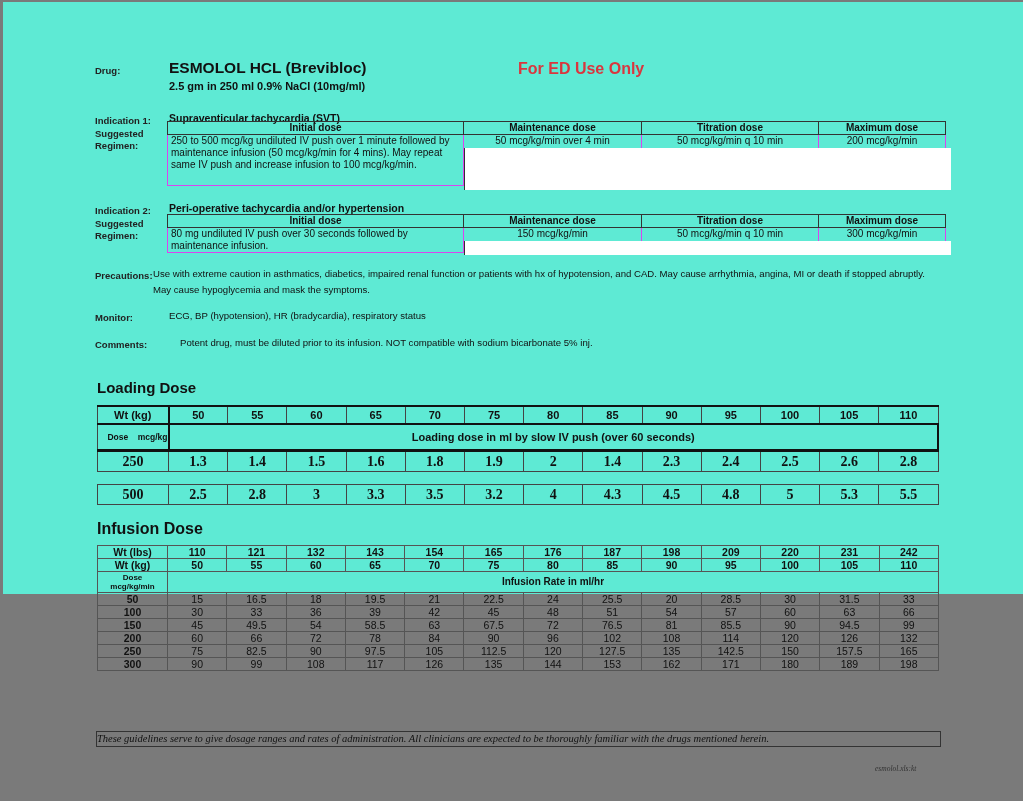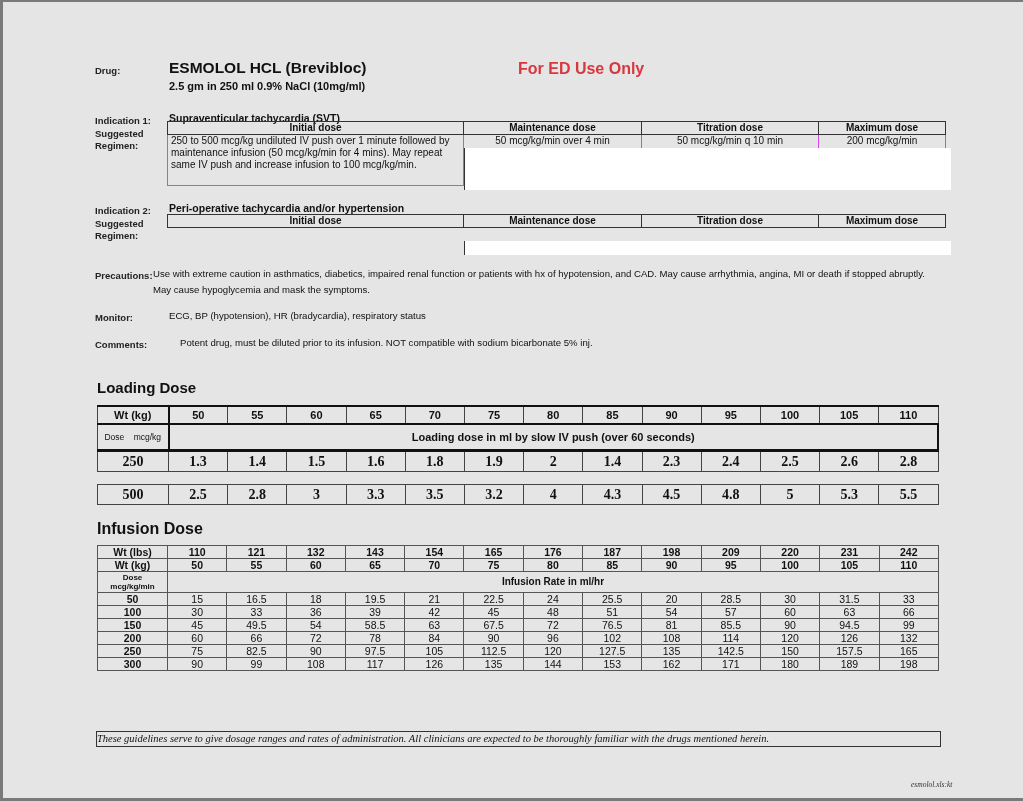--- a/index.html
+++ b/index.html
@@ -1,17 +1,17 @@
 <!DOCTYPE html>
 <html><head>
 <meta charset="utf-8">
 <style>
   html, body { margin:0; padding:0; }
   body { width:1023px; height:801px; background:#7a7a7a; position:relative; overflow:hidden; font-family:"Liberation Sans", sans-serif; color:#111; }
-  .page { position:absolute; left:3px; top:2px; width:1020px; height:796px; background:#e5e5e5; }
+  .page { position:absolute; left:3px; top:2px; width:1020px; height:592px; background:#5eead4; }
   .abs { position:absolute; }
   .lbl { font-size:9.5px; font-weight:bold; color:#222; }
   .drug-title { font-size:15.5px; font-weight:bold; }
   .drug-sub { font-size:11px; font-weight:bold; }
   .red { font-size:16px; font-weight:bold; color:#d9363e; }
   .ind-title { font-size:10.5px; font-weight:bold; }
   table { border-collapse:collapse; }
   .reg td { border:1px solid #d946ef; font-size:10px; padding:0 3px; line-height:12px; vertical-align:top; }
   .reg th { border:1px solid #333; font-size:10px; font-weight:bold; padding:0; line-height:12px; }
   .reg .c { text-align:center; }
@@ -71,20 +71,26 @@
   </div>
   <div class="abs ind-title" style="left:166px;top:200px;">Peri-operative tachycardia and/or hypertension</div>
   <table class="abs reg" style="left:164px;top:212px;">
     <tbody>
         <tr>
       <th style="width:295px;">Initial  dose</th>
       <th style="width:177px;">Maintenance  dose</th>
       <th style="width:176px;">Titration dose</th>
       <th style="width:126px;">Maximum dose</th>
     </tr>
+    <tr>
+      <td style="height:24px;">80 mg undiluted IV push over 30 seconds followed by maintenance infusion.</td>
+      <td class="c">150 mcg/kg/min</td>
+      <td class="c">50 mcg/kg/min q 10 min</td>
+      <td class="c">300 mcg/kg/min</td>
+    </tr>
   </tbody>
     </table>
   <div class="abs" style="left:461px;top:239px;width:486px;height:14px;background:#fff;border-left:1px solid #333;"></div>
 
   <div class="abs lbl" style="left:92px;top:268px;">Precautions:</div>
   <div class="abs body-text" style="left:150px;top:264px;width:780px;">Use with extreme caution in asthmatics, diabetics, impaired renal function or patients with hx of hypotension, and CAD.  May cause arrhythmia, angina, MI or death if stopped abruptly. May cause hypoglycemia and mask the symptoms.</div>
   <div class="abs lbl" style="left:92px;top:310px;">Monitor:</div>
   <div class="abs body-text" style="left:166px;top:306px;">ECG, BP (hypotension), HR (bradycardia), respiratory status</div>
   <div class="abs lbl" style="left:92px;top:337px;">Comments:</div>
   <div class="abs body-text" style="left:166px;top:333px;margin-left:11px;">Potent drug, must be diluted prior to its infusion.  NOT compatible with sodium bicarbonate 5% inj.</div>
@@ -106,21 +112,21 @@
       <td>75</td>
       <td>80</td>
       <td>85</td>
       <td>90</td>
       <td>95</td>
       <td>100</td>
       <td>105</td>
       <td>110</td>
     </tr>
     <tr>
-      <td class="first" style="font-size:8.5px;font-weight:normal;text-align:center;height:24px;border-top:2px solid #111;border-bottom:3px solid #111;white-space:nowrap;margin-left:24px;">
+      <td class="first" style="font-size:8.5px;font-weight:bold;text-align:right;height:24px;border-top:2px solid #111;border-bottom:3px solid #111;white-space:nowrap;margin-left:24px;">
         <span>Dose</span>&nbsp;&nbsp;&nbsp;&nbsp;<span>mcg/kg</span>
       </td>
       <td colspan="13" style="font-weight:bold;font-size:11px;border-top:2px solid #111;border-bottom:3px solid #111;border-right:2px solid #111;">Loading dose in ml by slow IV push (over 60 seconds)</td>
     </tr>
     <tr class="vals">
       <td>250</td>
       <td>1.3</td>
       <td>1.4</td>
       <td>1.5</td>
       <td>1.6</td>
@@ -295,14 +301,14 @@
       <td>162</td>
       <td>171</td>
       <td>180</td>
       <td>189</td>
       <td>198</td>
     </tr>
   </tbody>
     </table>
 
   <div class="abs footer-box" style="left:93px;top:729px;width:843px;">These guidelines serve to give dosage ranges and rates of administration.  All clinicians are expected to be thoroughly familiar with the drugs mentioned herein.</div>
-  <div class="abs fname" style="left:872px;top:778px;margin-left:36px;">esmolol.xls:kt</div>
+  <div class="abs fname" style="left:872px;top:762px;">esmolol.xls:kt</div>
 </div>
 
 </body></html>

